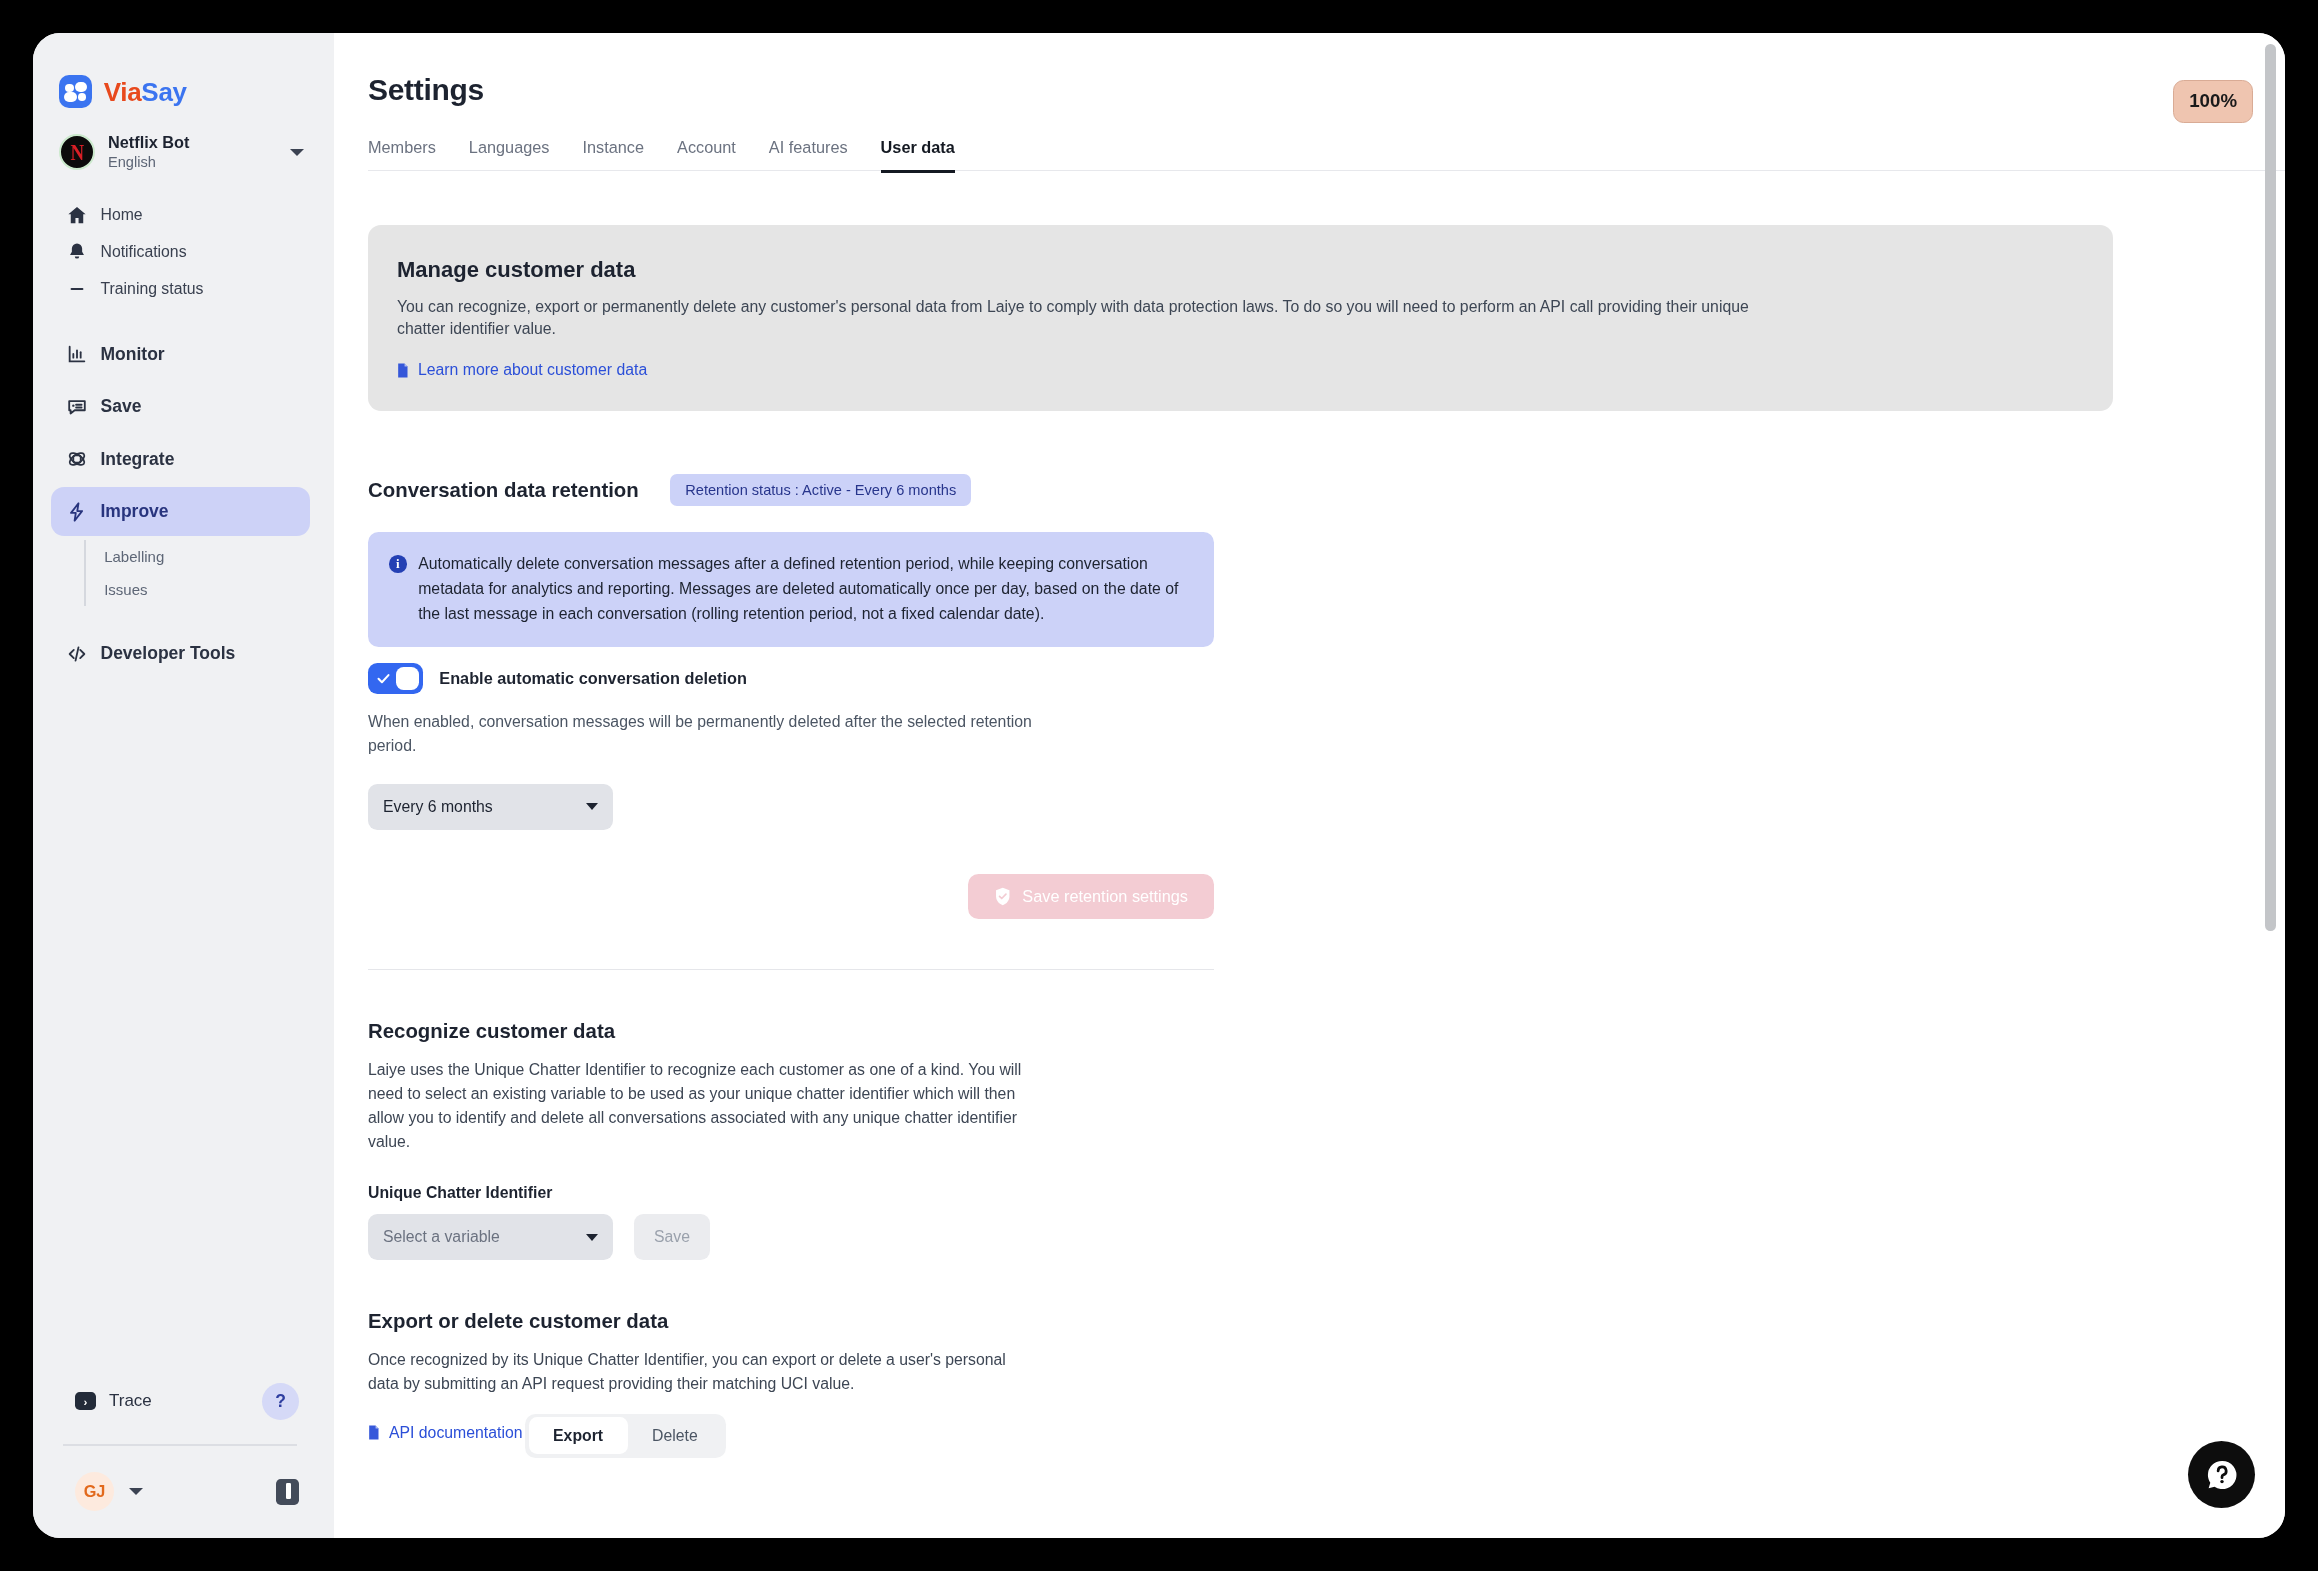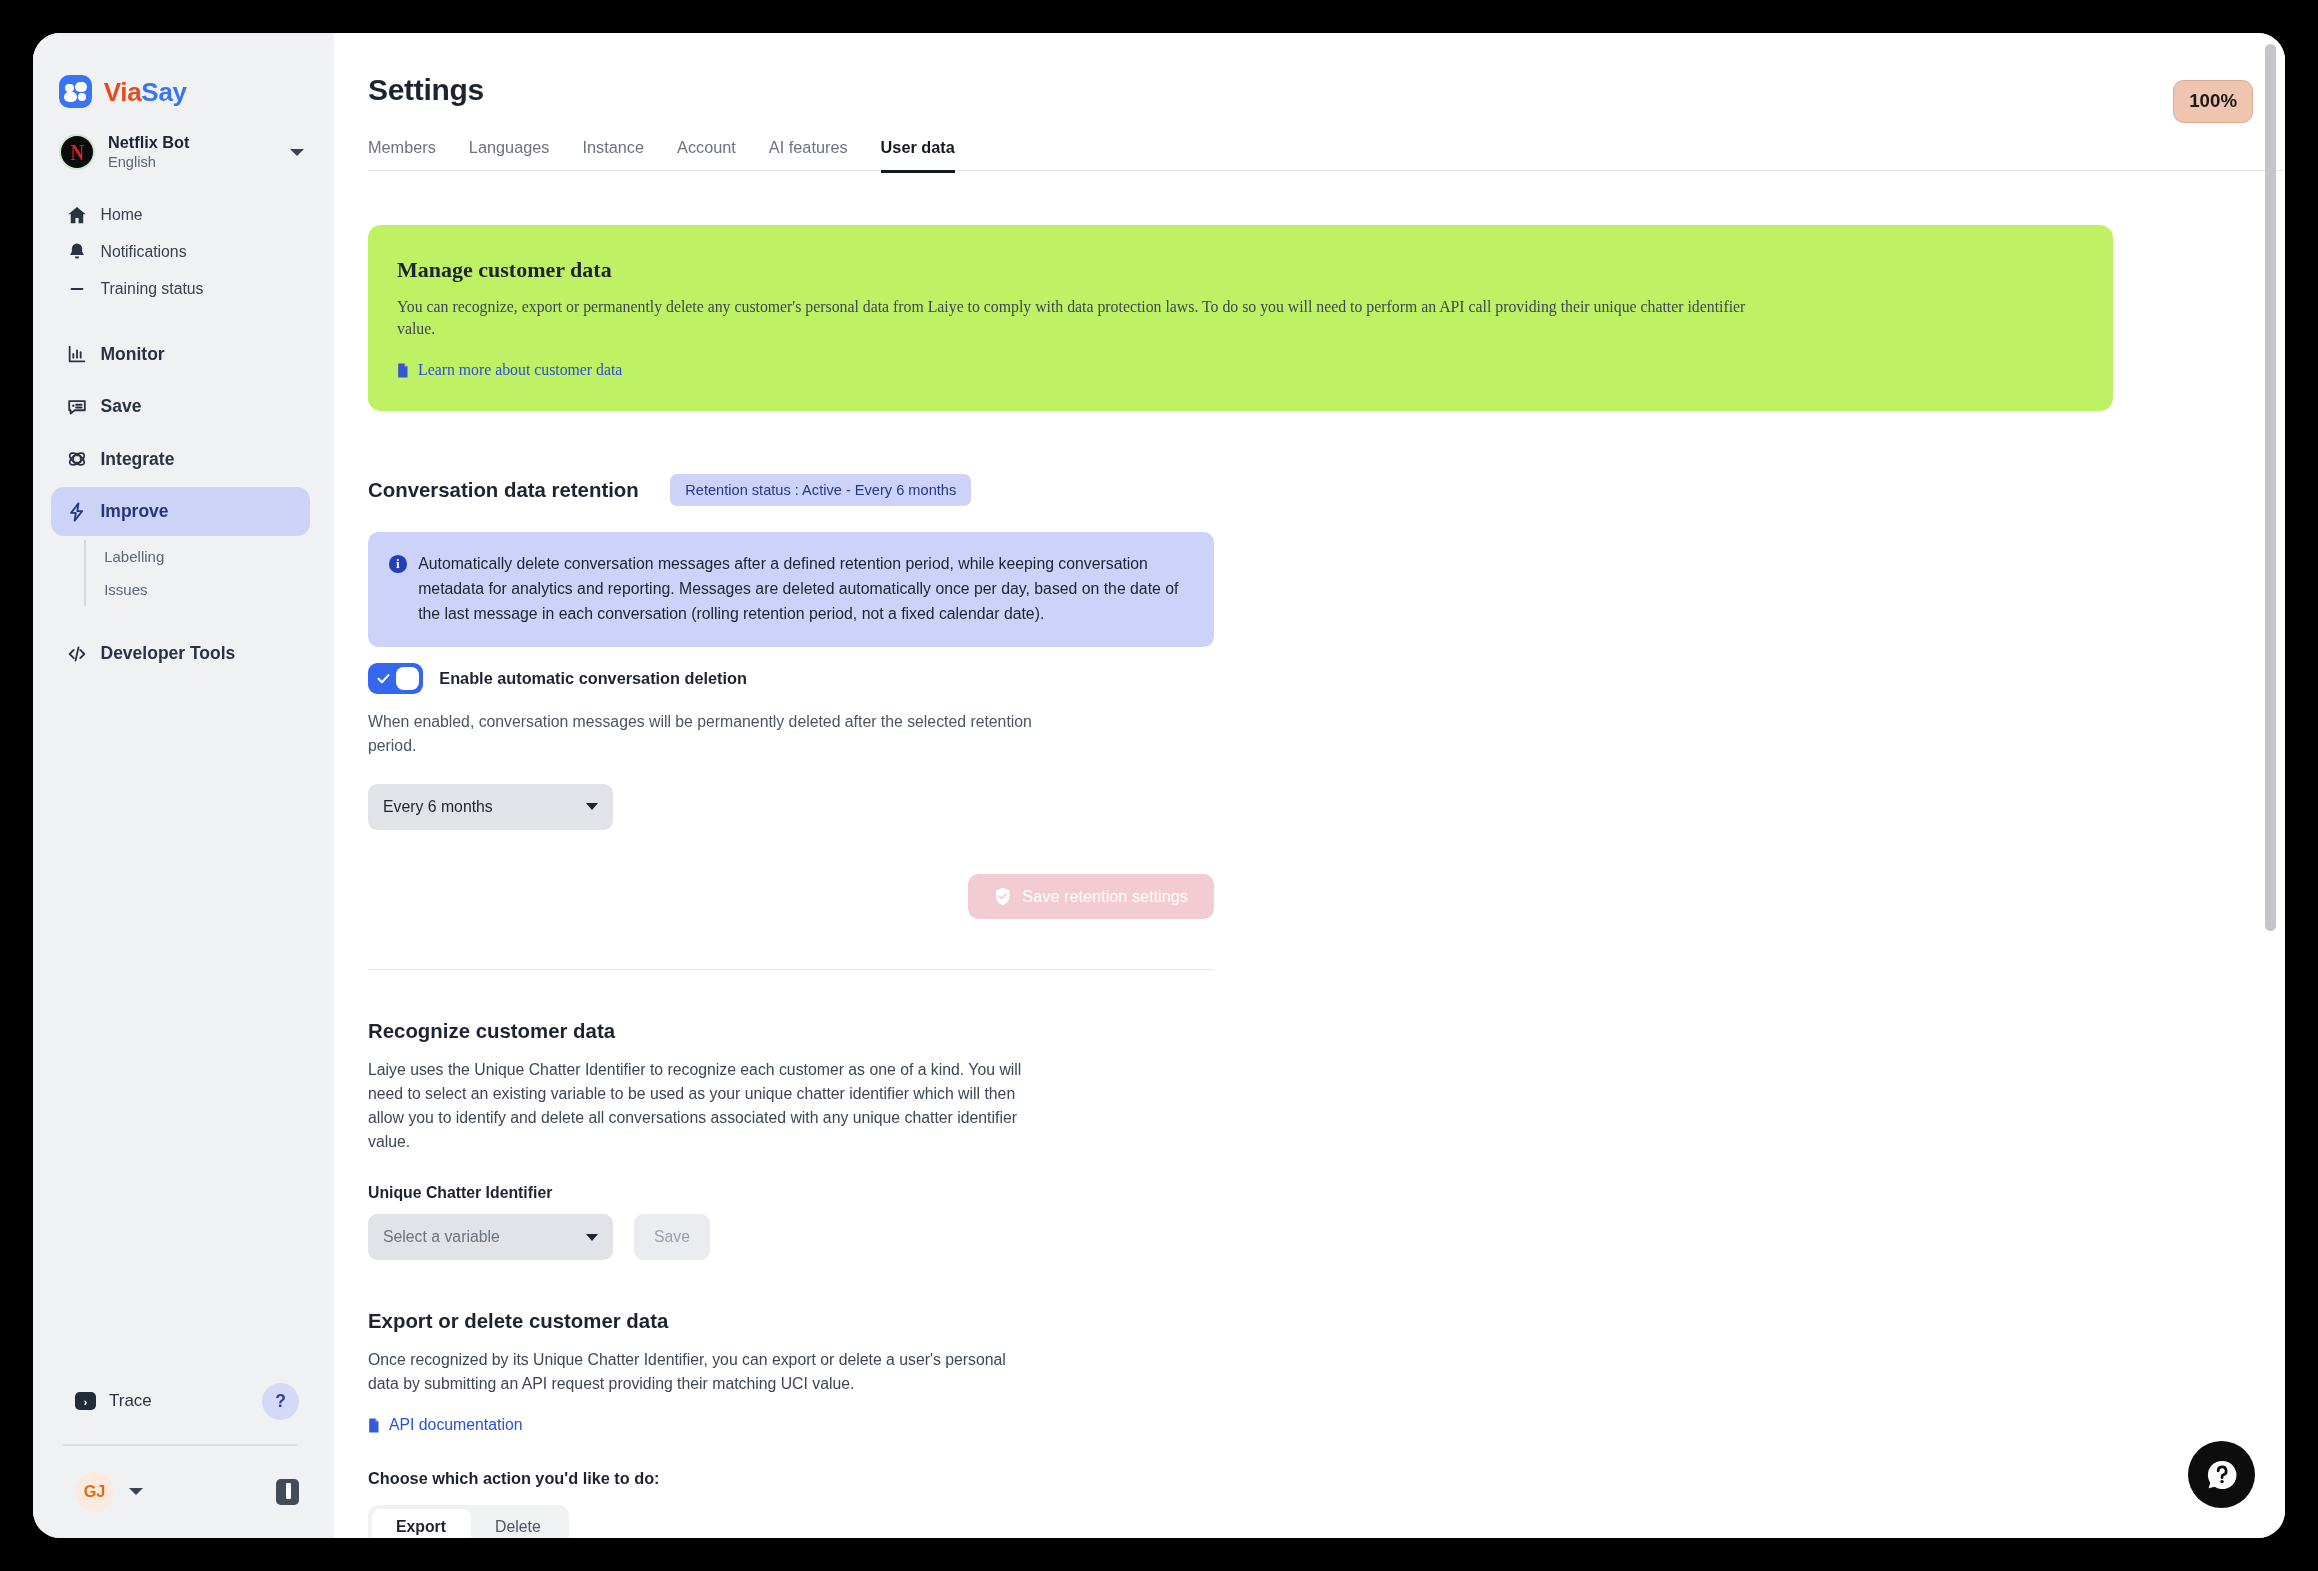--- a/index.html
+++ b/index.html
@@ -198,24 +198,23 @@
     position: absolute;
     left: 0; right: 0;
     top: 159px; bottom: 0;
     overflow: hidden;
     padding: 0 0 0 34px;
   }
 
   .info-card {
     margin-top: 33px;
     width: 1745px;
-    background: #bef264;
+    background: #e5e5e5;
     border-radius: 13px;
     padding: 31.5px 33px 31.5px 29px;
-    font-family: Liberation Serif, serif;
   }
   .info-card h2 { font-size: 22px; font-weight: 700; color: #1d2330; }
   .info-card p {
     font-size: 15.8px; color: #3d4654; line-height: 1.45;
     margin-top: 13px; max-width: 1360px;
   }
   .doc-link {
     display: inline-flex; align-items: center; gap: 9.3px;
     margin-top: 20px;
     color: #2b4fd8; font-size: 15.8px; cursor: pointer;
@@ -612,21 +611,20 @@
         <p class="body">Once recognized by its Unique Chatter Identifier, you can export or delete a user's personal data by submitting an API request providing their matching UCI value.</p>
         <a class="doc-link">
           <span class="doc-ico">
             <svg viewBox="0 0 20 26" fill="#2b4fd8">
                 <path d="M2 1h11l5 5v19H2z" opacity="0.95"></path>
                 <path d="M13 1v5h5" fill="#ffffff" opacity="0.6"></path>
               </svg>
           </span>
           <span>API documentation</span>
         </a>
-        <div class="choose-label">Choose which action you'd like to do:</div>
         <div class="segmented">
           <span class="seg active">Export</span>
           <span class="seg">Delete</span>
         </div>
       </section>
 
     </div>
 
     <div id="vscroll">
       <div id="vthumb"></div>

